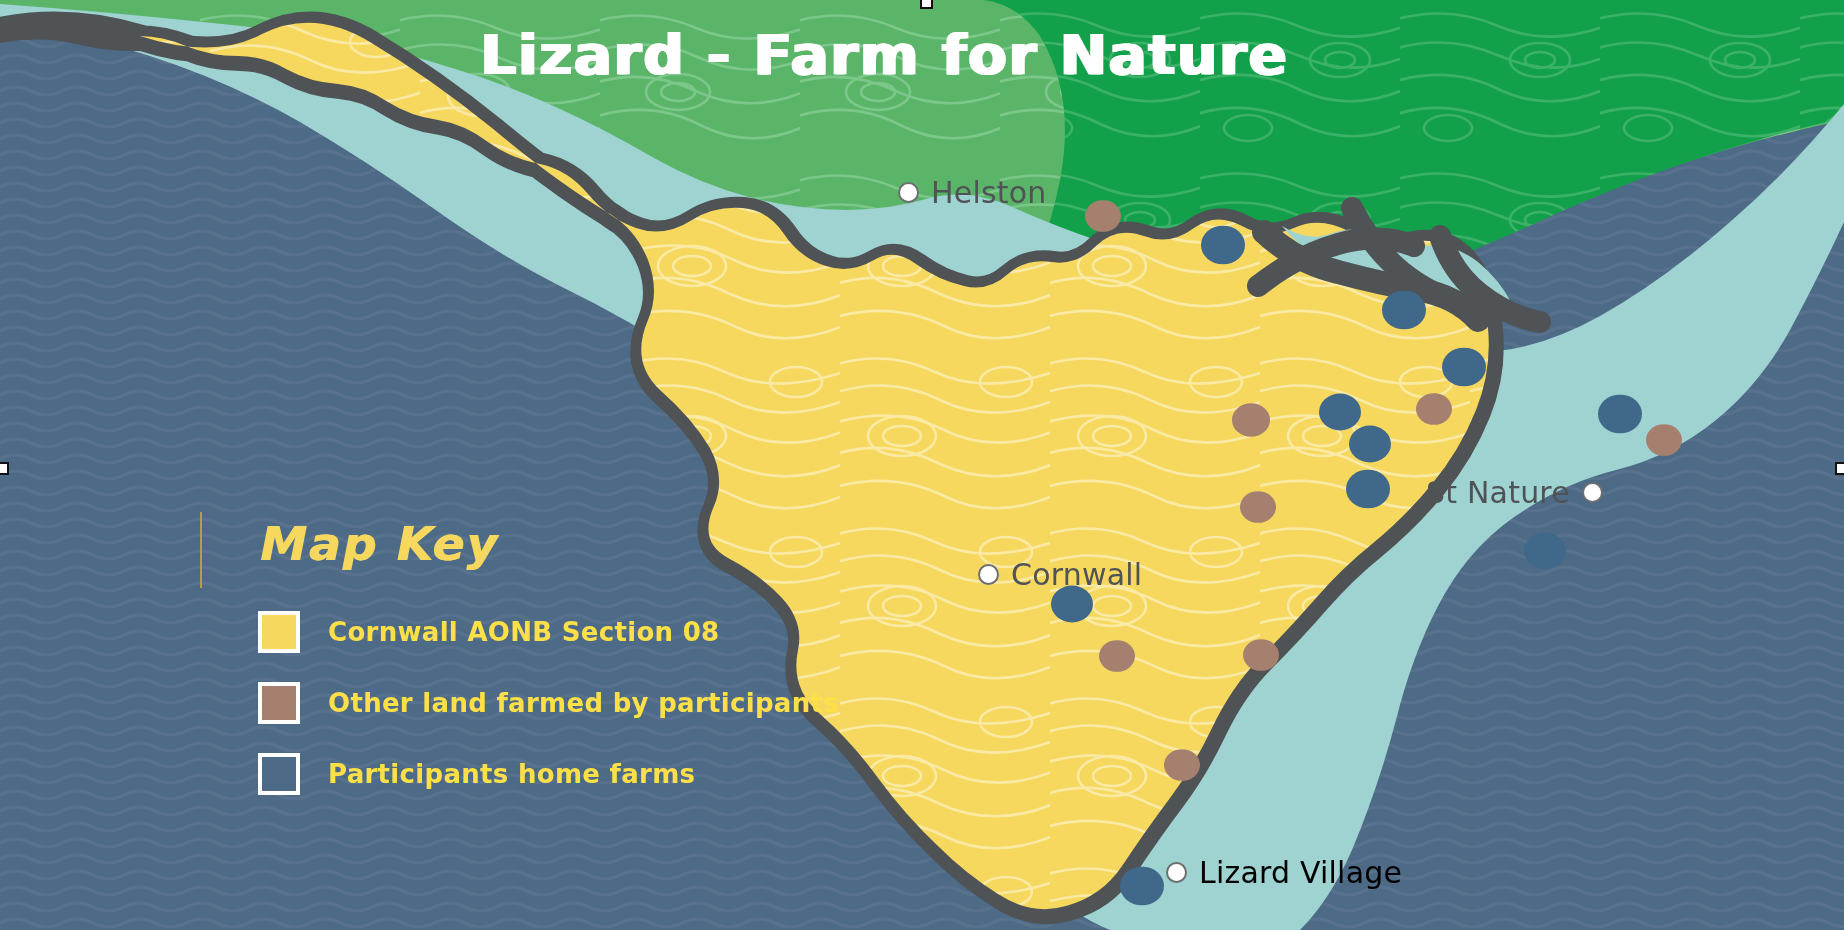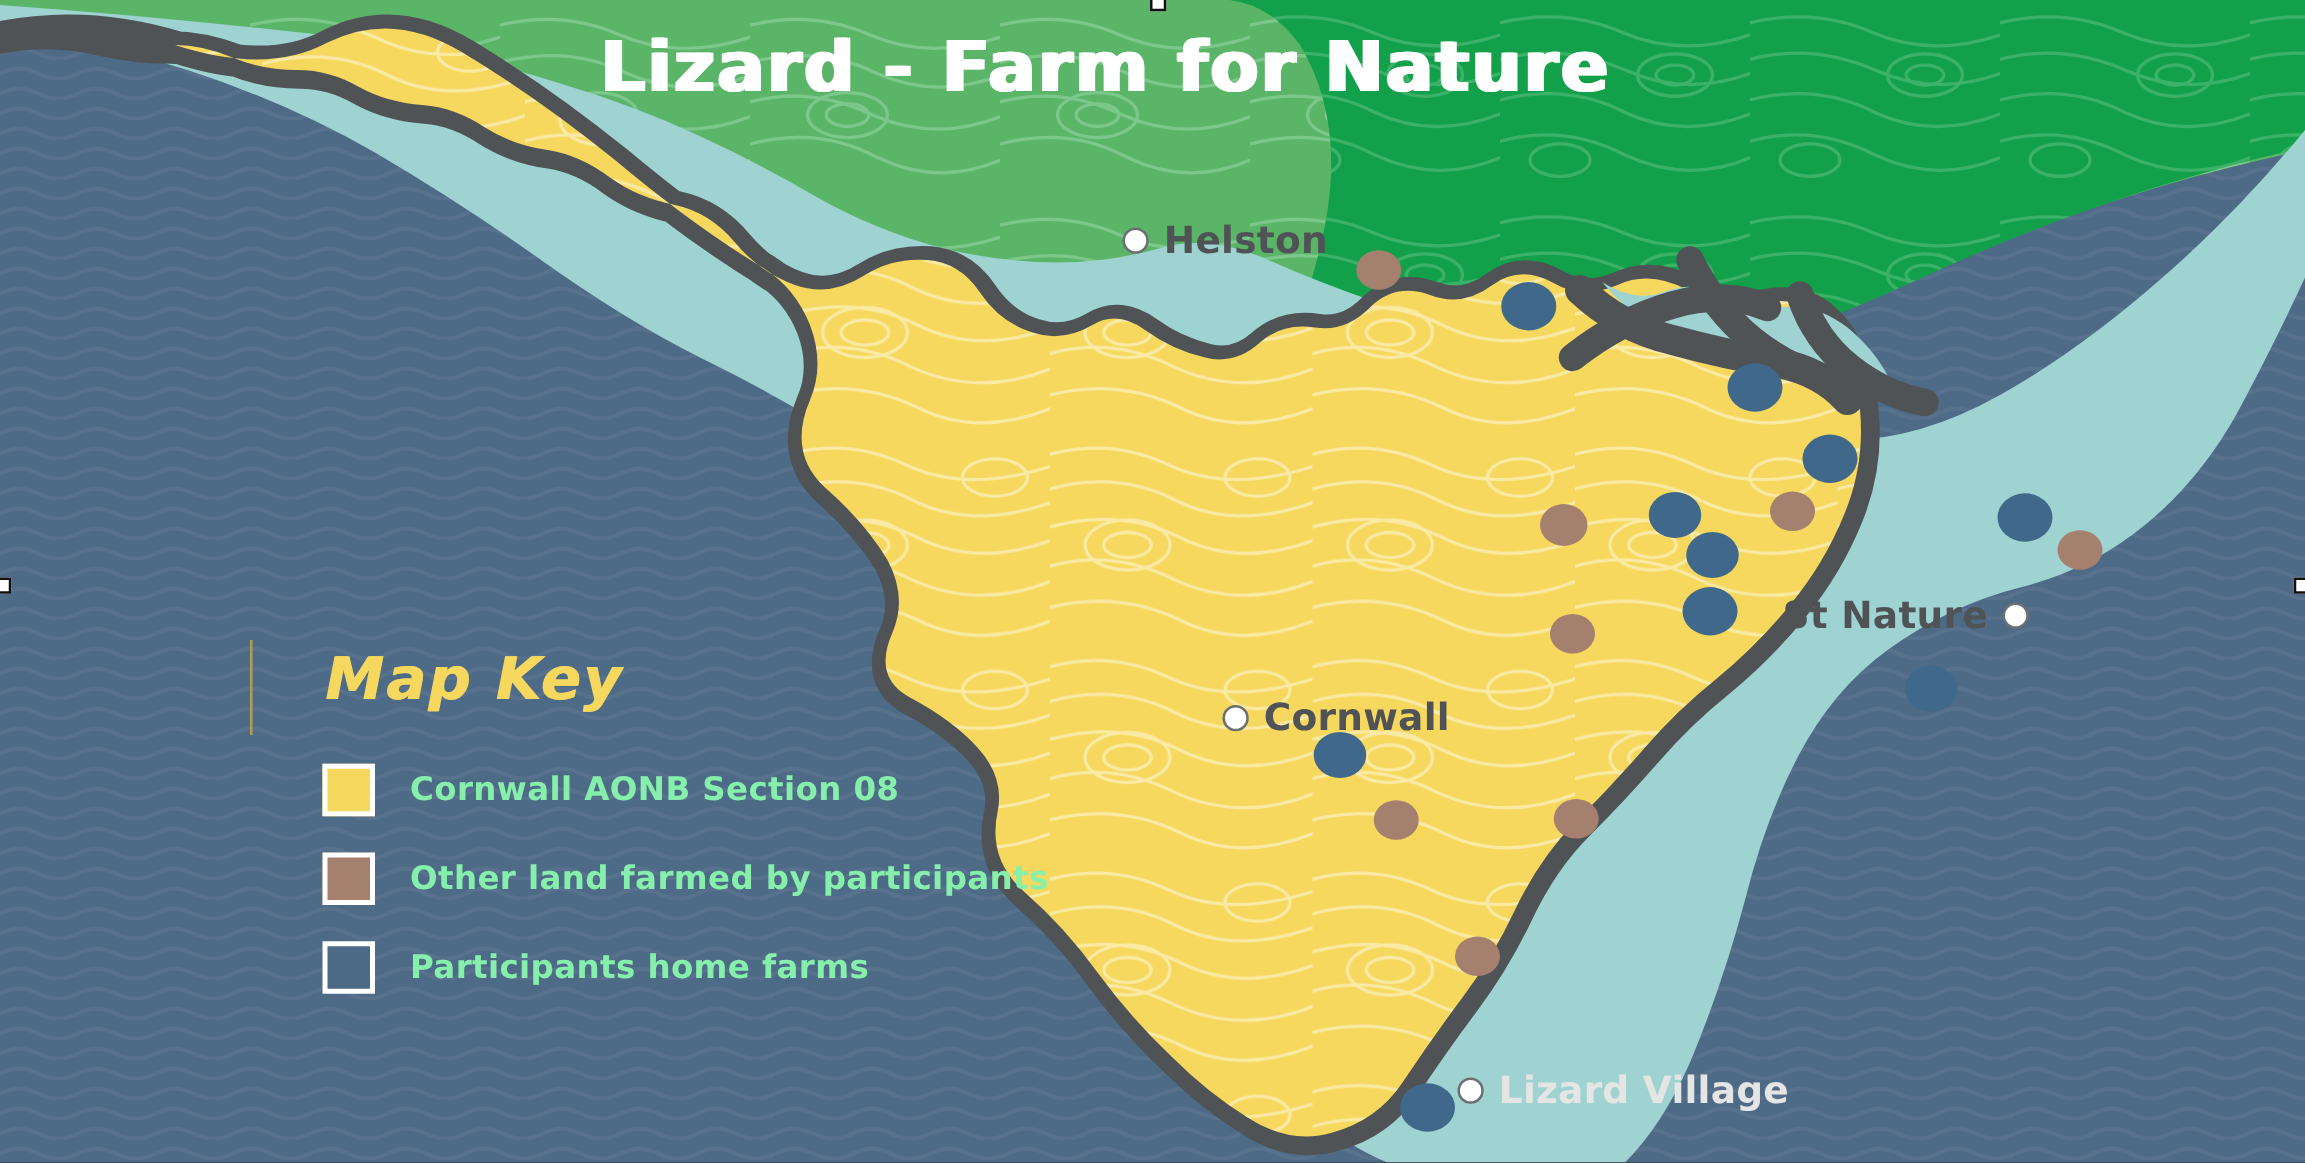--- a/index.html
+++ b/index.html
@@ -65,21 +65,21 @@
     height: 42px;
     border: 4px solid #ffffff;
     box-sizing: border-box;
     flex: 0 0 auto;
     margin-right: 28px;
   }
   .swatch.yellow { background: #f6d85f; }
   .swatch.blue   { background: #4d6a86; }
   .swatch.brown  { background: #a5806f; }
   .key-label {
-    color: #86efac;
+    color: #fde047;
     font-size: 26px;
     font-weight: bold;
     font-family: "DejaVu Sans", sans-serif;
     letter-spacing: 0.3px;
     white-space: nowrap;
   }
 
   
   .map-title {
     position: absolute;
@@ -105,28 +105,28 @@
     width: 21px;
     height: 21px;
     border-radius: 50%;
     background: #ffffff;
     border: 2px solid #6b6f72;
     box-sizing: border-box;
     flex: 0 0 auto;
   }
   .place-name {
     font-size: 30px;
-    font-weight: bold;
+    font-weight: normal;
     font-family: "DejaVu Sans", sans-serif;
     letter-spacing: 0.2px;
   }
   .place.marker-left  .place-name { margin-left: 12px; }
   .place.marker-right .place-name { margin-right: 12px; }
   .place.dark  .place-name { color: #4f5355; }
-  .place.light .place-name { color: #e5e5e5; }
+  .place.light .place-name { color: #000000; }
 
   
   .handle {
     position: absolute;
     width: 13px;
     height: 13px;
     background: #ffffff;
     border: 2px solid #111111;
     box-sizing: border-box;
     z-index: 40;

